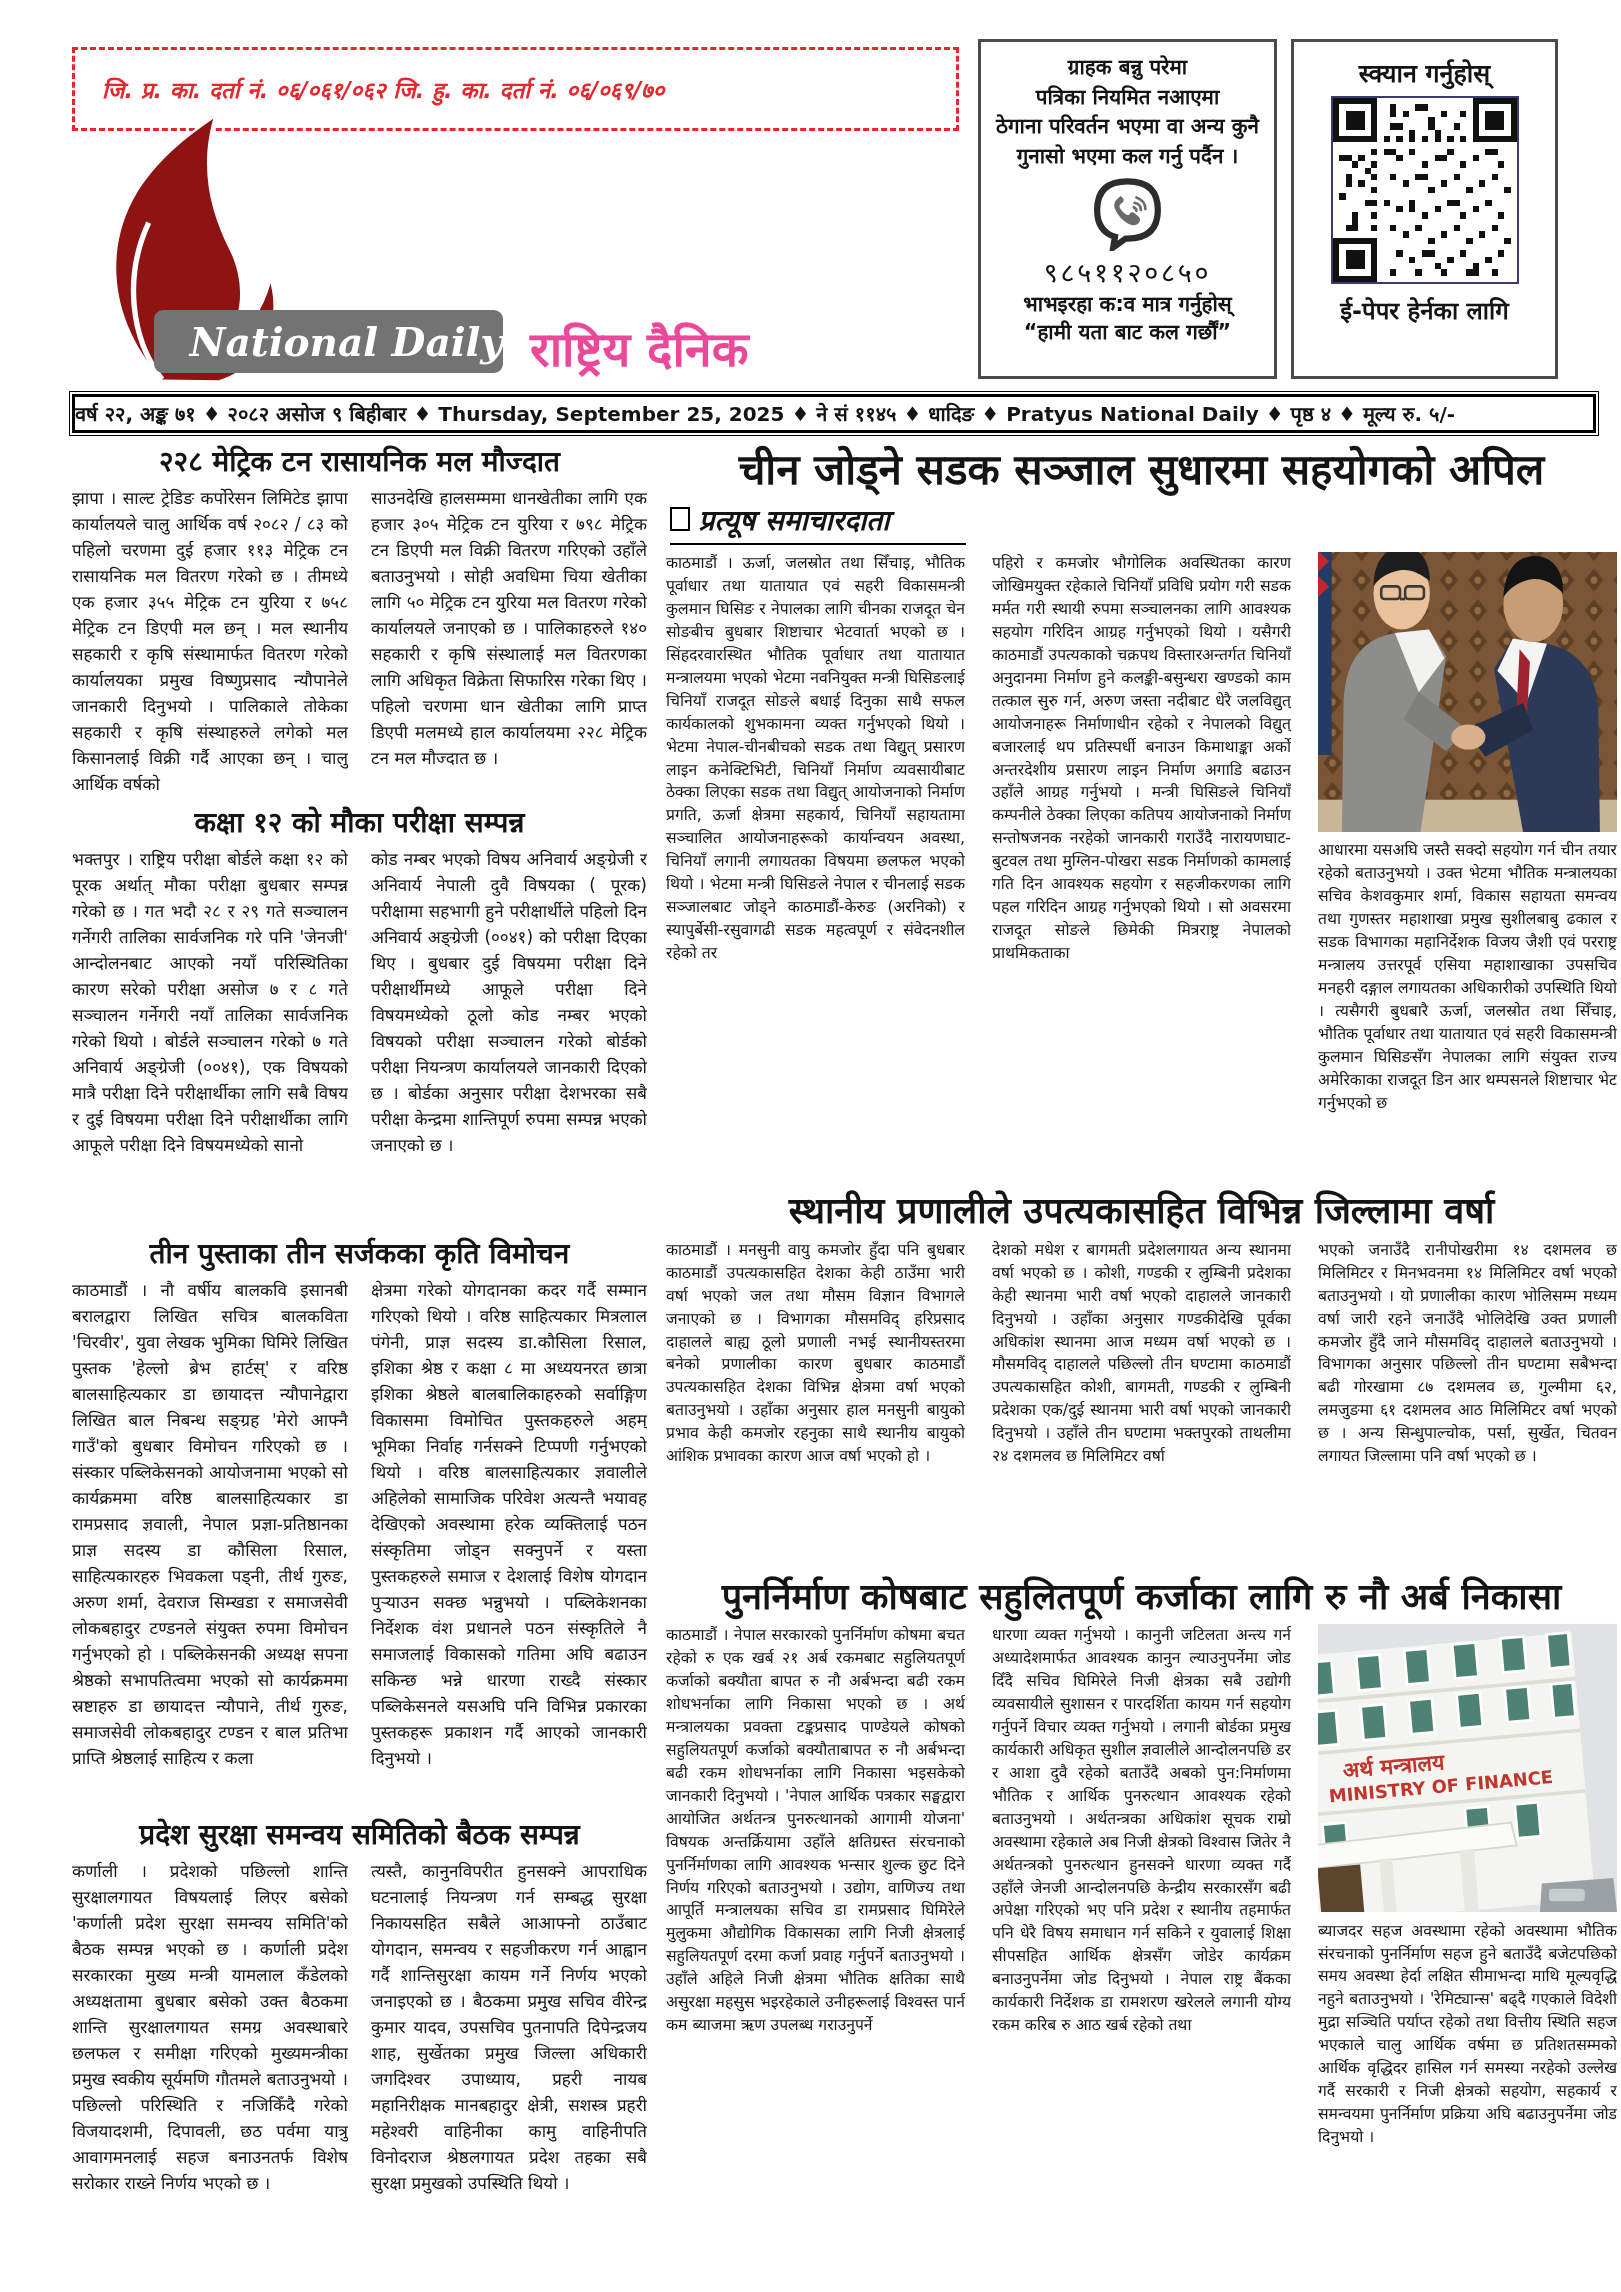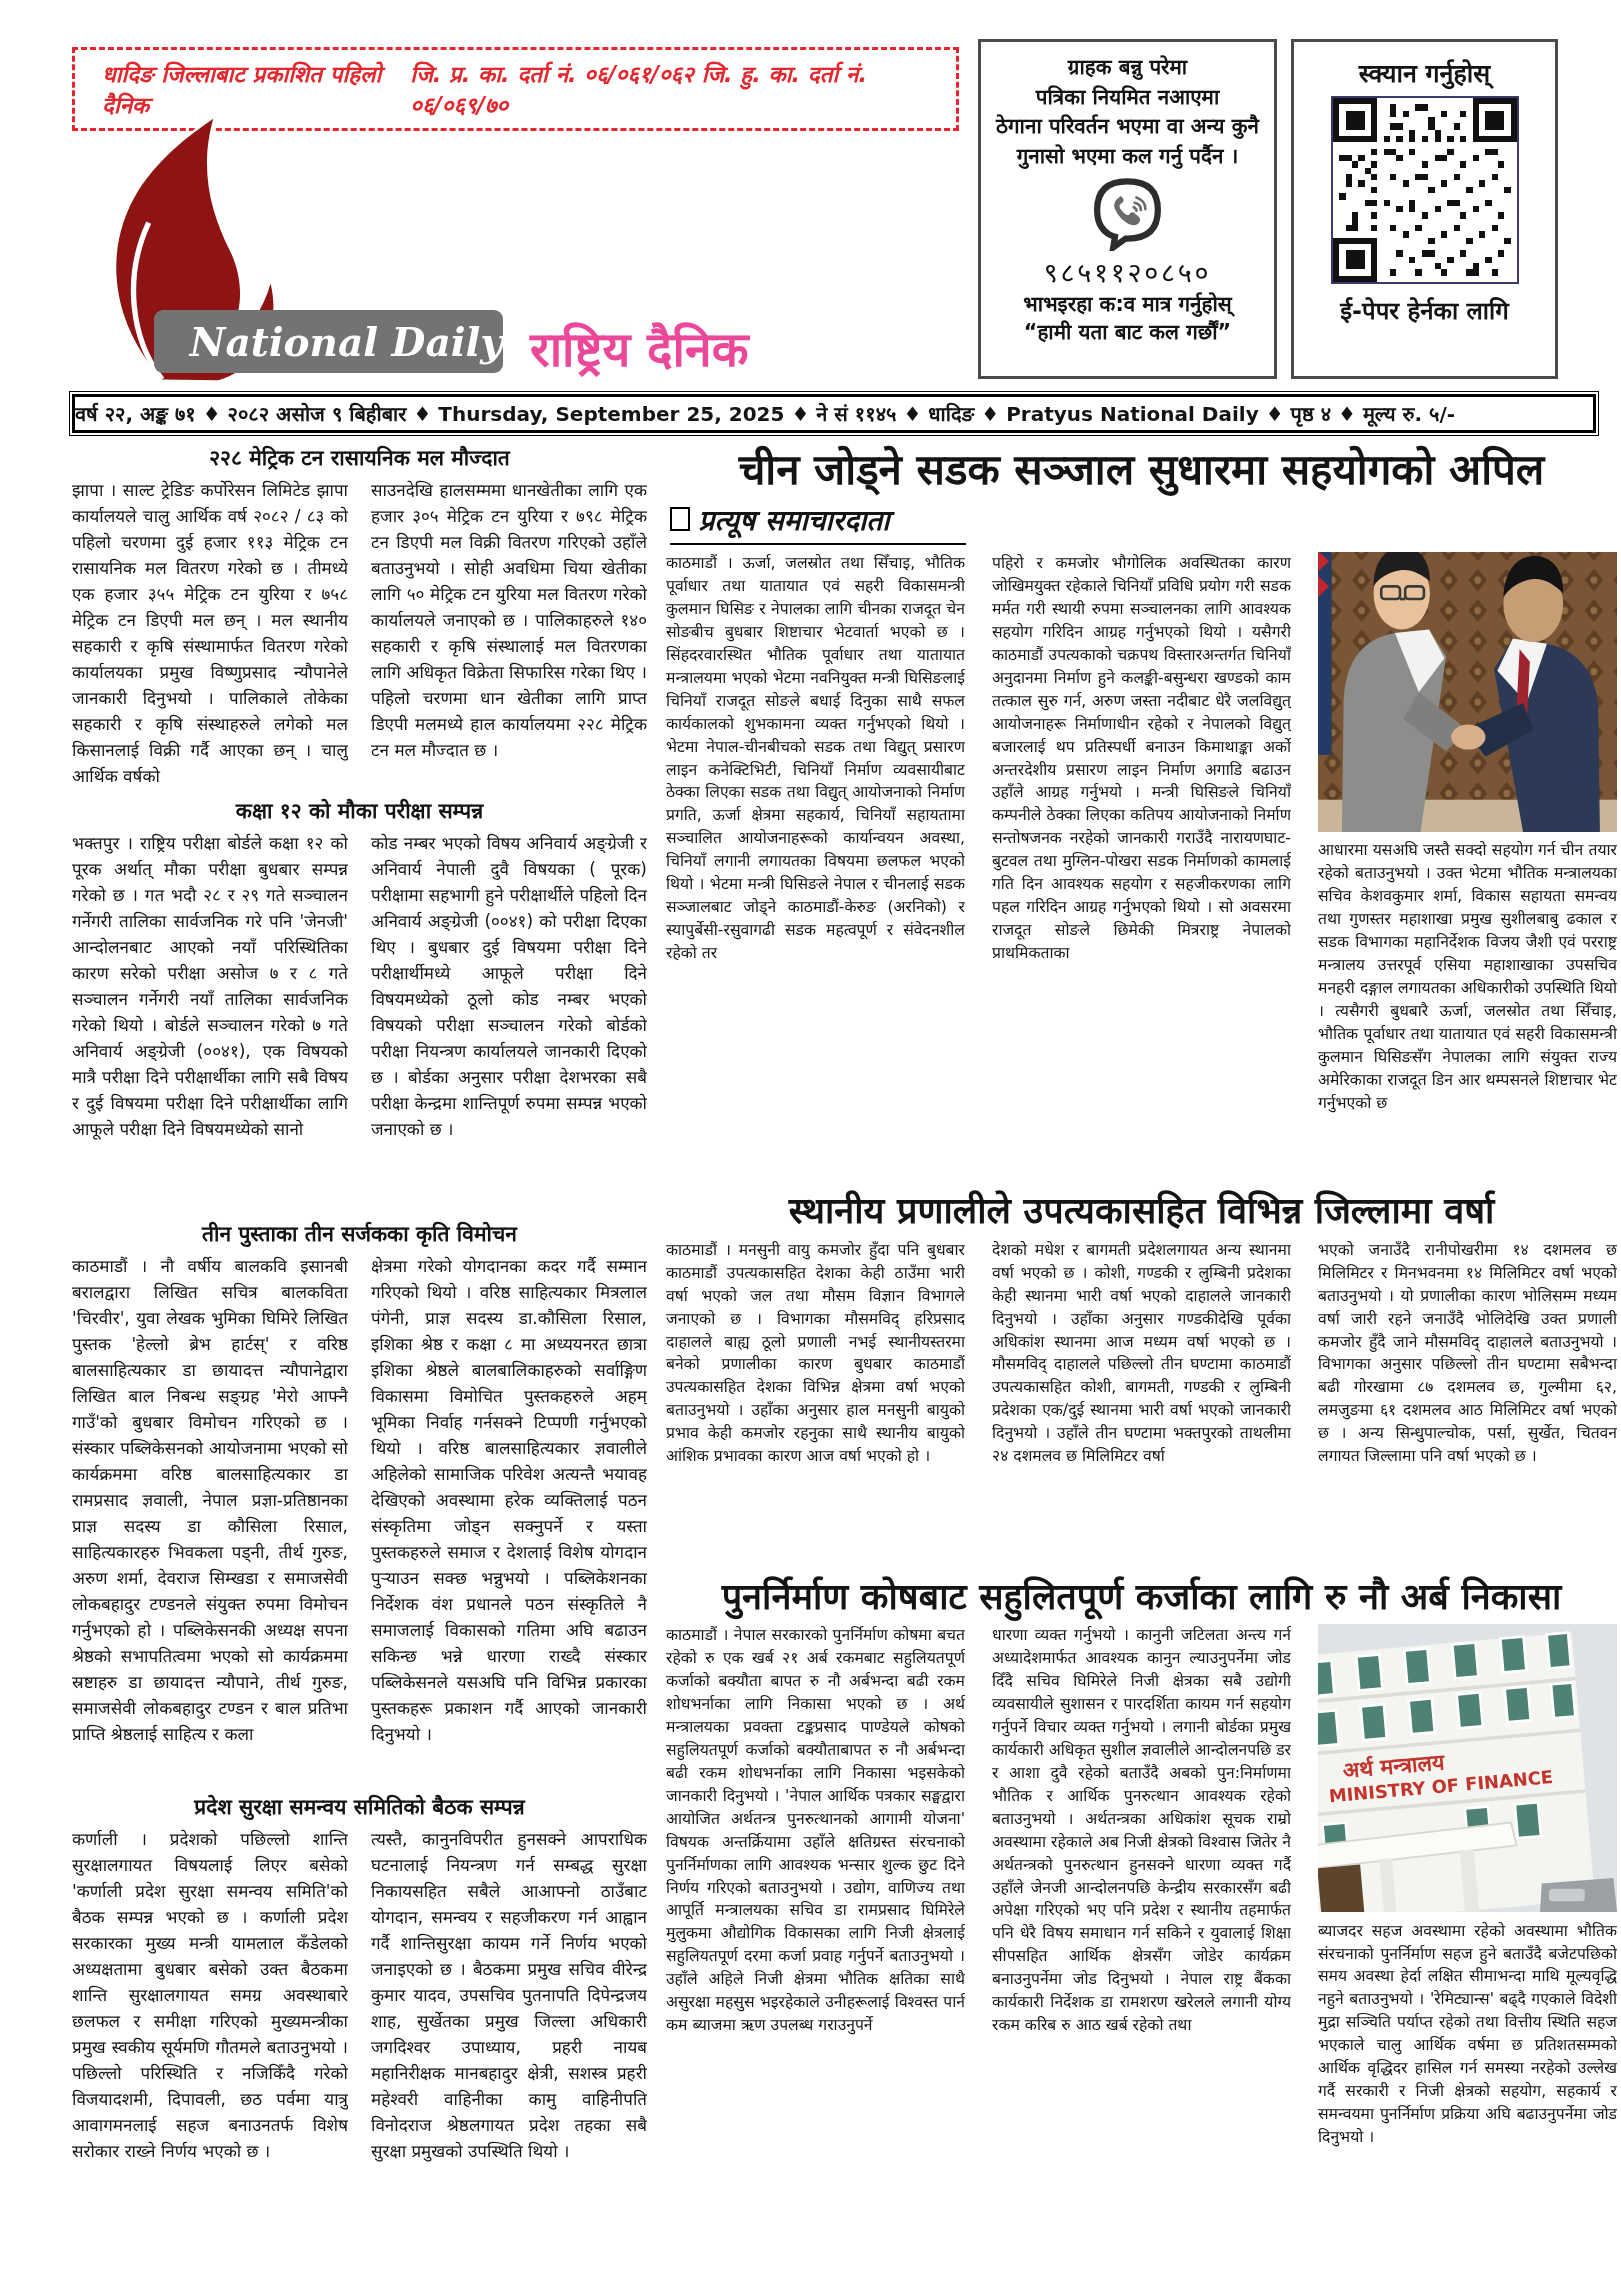--- a/index.html
+++ b/index.html
@@ -34,21 +34,21 @@
   .datebar{position:absolute;left:72px;top:394px;width:1524px;height:39px;border:3.6px solid #000;
         outline:1.8px solid #000;outline-offset:2.7px;box-sizing:border-box;display:flex;
         align-items:center;white-space:nowrap;
         font-size:20px;font-weight:bold;background:#fff;}
   
   .headline{text-align:center;font-weight:bold;line-height:1.15;}
   .cols{display:flex;overflow:hidden;text-align:justify;}
   .col{overflow:hidden;}
   
   .left-section{position:absolute;left:72px;top:446px;width:575px;}
-  .left-section .headline{font-size:21px;margin:0 0 7.2px 0;text-align:center;}
+  .left-section .headline{font-size:28px;margin:0 0 7.2px 0;text-align:center;}
   .left-section .art{margin-bottom:11.6px;}
   .left-section .cols{gap:23px;justify-content:center;}
   .left-section .col{flex:1;font-size:17px;line-height:1.53;}
   .h-a{height:310px;} .h-b{height:380px;} .h-c{height:530px;} .h-d{height:405px;}
   
   .right-section{position:absolute;left:666px;top:446px;width:951px;}
   .right-section .cols{gap:27px;}
   .right-section .col{flex:1;font-size:15.7px;line-height:1.46;}
   .china-headline{font-size:42px;margin:0 0 5.4px 0;}
   .byline{display:flex;align-items:center;gap:9px;width:296px;border-bottom:2.7px solid #000;
@@ -61,21 +61,20 @@
   .weather-cols{height:328px;}
   .recon-cols{height:654px;}
   .photo-min{width:100%;height:288px;margin-bottom:7.2px;display:block;}
 </style>
 </head>
 <body>
 
 <div class="page">
 
   <div class="tagline-box">
-    <span>धादिङ जिल्लाबाट प्रकाशित पहिलो दैनिक</span>
     <span>जि. प्र. का. दर्ता नं. ०६/०६१/०६२ जि. हु. का. दर्ता नं. ०६/०६९/७०</span>
   </div>
 
   <svg class="flame" viewBox="0 0 250 300">
     <path d="M95 295 C38 232 28 150 68 85 C94 44 132 18 152 4 C136 62 150 110 170 150 C190 190 186 238 150 268 C182 254 206 224 216 188 C228 236 206 280 158 296 Z" fill="#8e1313" stroke="#ffffff" stroke-width="5" paint-order="stroke"></path>
     <path d="M95 295 C60 250 52 180 80 120" fill="none" stroke="#ffffff" stroke-width="6"></path>
   </svg>
   <div class="nd-band">
     <span>National Daily</span>
   </div>

